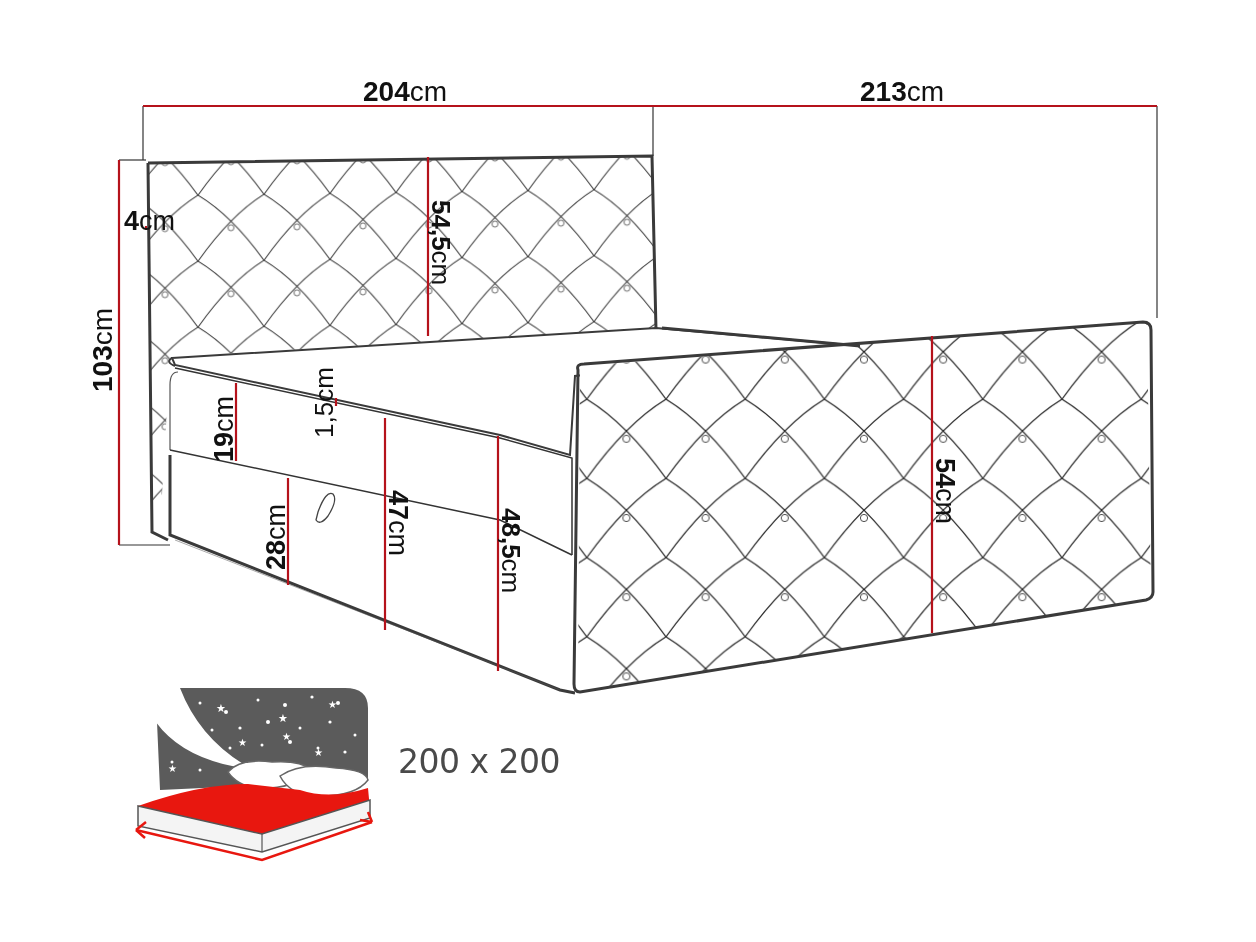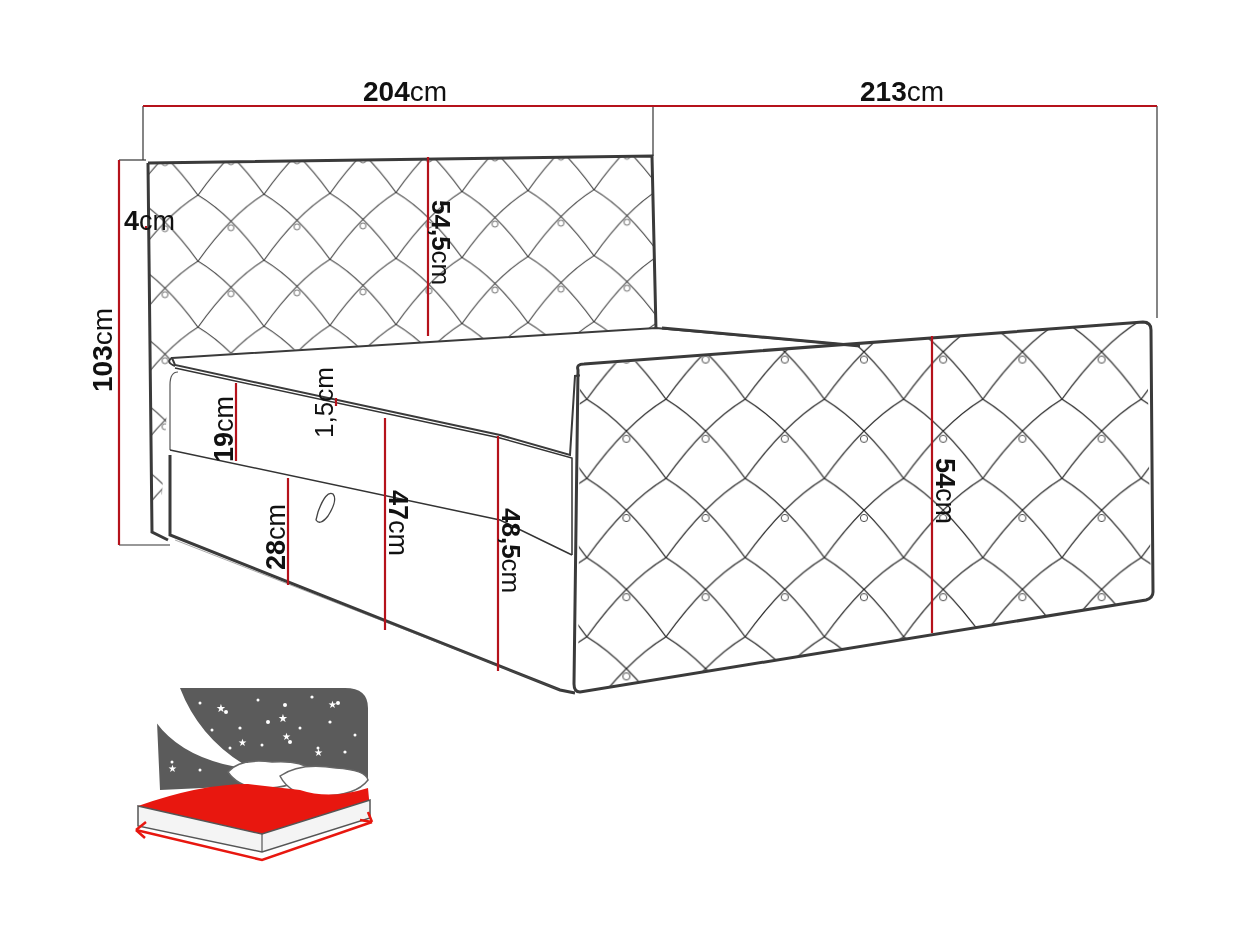--- a/index.html
+++ b/index.html
@@ -161,13 +161,14 @@
     <path d="M138 806 Q200 784 248 784 L300 790 Q330 800 368 788 L370 810 L262 842 L138 818 Z" fill="#e8170f"></path>
     <path d="M138 806 L138 826 L262 852 L370 818 L370 800 L262 834 Z" fill="#f4f4f4" stroke="#555" stroke-width="1.5"></path>
     <line x1="262" y1="834" x2="262" y2="852" stroke="#555" stroke-width="1.2"></line>
 
     <path d="M136 830 L262 860 L372 822" fill="none" stroke="#e8170f" stroke-width="2.5"></path>
     <path d="M136 830 L146 822 M136 830 L145 838" fill="none" stroke="#e8170f" stroke-width="2.5"></path>
     <path d="M372 822 L360 820 M372 822 L368 812" fill="none" stroke="#e8170f" stroke-width="2.5"></path>
   </g>
 </svg>
 
+<div class="size-label">200 x 200</div>
 </div>
 
 </body></html>

